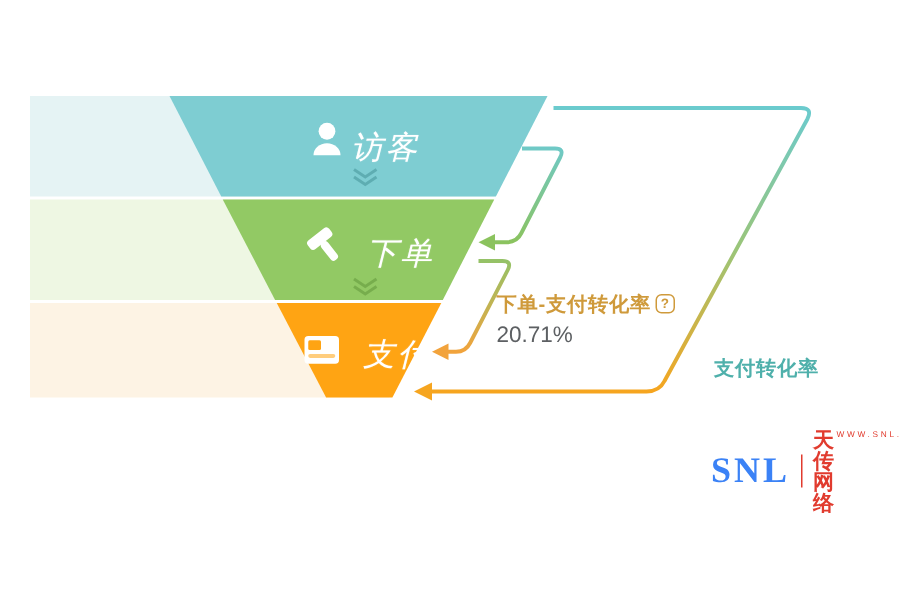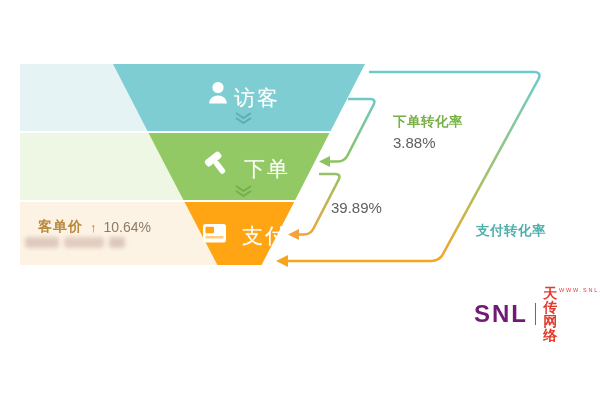--- a/index.html
+++ b/index.html
@@ -3,21 +3,21 @@
 <meta charset="utf-8">
 <style>
   * { margin:0; padding:0; box-sizing:border-box; }
   html,body { width:600px; height:405px; background:#fff; overflow:hidden;
               font-family:"Liberation Sans","DejaVu Sans",sans-serif; }
   .canvas { position:relative; width:600px; height:405px; background:#fff; }
   svg.scene { position:absolute; left:0; top:0; }
 
   
   .stage-row { position:absolute; display:flex; align-items:center; gap:7px;
-               color:#fff; font-size:21px; letter-spacing:2px; }
+               color:#fff; font-size:21px; letter-spacing:2px;font-style:italic; }
   .stage-row .cn { text-shadow:0 0 1px rgba(255,255,255,.4); }
 
   
   .ann { position:absolute; line-height:1.15; }
   .ann .ann-label { font-size:13.5px; font-weight:bold; letter-spacing:.5px; }
   .ann .ann-value { font-size:15px; color:#5d6063; margin-top:4px; }
   .ann-order  .ann-label { color:#79b148; }
   .ann-orderpay .ann-label { color:#cf9a3b; }
   .ann-pay    .ann-label { color:#4fb0ab; }
   .help-badge { display:inline-block; width:13px; height:13px; border:1.6px solid #cf9a3b;
@@ -30,21 +30,21 @@
   .kpi-label { font-size:14px; font-weight:bold; color:#b9893f; letter-spacing:1px; }
   .kpi-trend { font-size:13px; font-weight:bold; color:#e2574c; }
   .kpi-change { font-size:14px; color:#8d7c63; }
   .kpi-masked { position:absolute; left:-13px; top:19px; display:flex; gap:5px;
                 filter:blur(2.2px); opacity:.75; }
   .blob { height:11px; border-radius:3px; background:#d5bcb2; }
   .blob.b1{width:34px;} .blob.b2{width:40px; background:#d9c0b5;} .blob.b3{width:16px; background:#d2b9ae;}
 
   
   .logo { position:absolute; left:474px; top:286px; display:flex; align-items:center; gap:7px; }
-  .logo-brand { font-size:24px; font-weight:800; color:#701a75; letter-spacing:2px; }
+  .logo-brand { font-size:24px; font-weight:800; color:#3b82f6; letter-spacing:2px;font-family:Liberation Serif, serif; }
   .logo-divider { width:2px; height:22px; background:#e13b2e; }
   .logo-col { display:flex; line-height:1; }
   .logo-company { font-size:14px; font-weight:bold; color:#e13b2e; letter-spacing:1px; }
   .logo-tagline { font-size:5.5px; color:#e13b2e; letter-spacing:1.8px; margin-top:2px; }
 </style>
 </head>
 <body>
 
 <div class="canvas">
 
@@ -113,45 +113,30 @@
   <div class="stage-row" style="left:234px; top:84px;">
     <span class="cn">访客</span>
   </div>
   <div class="stage-row" style="left:244px; top:155px;">
     <span class="cn">下单</span>
   </div>
   <div class="stage-row" style="left:242px; top:222px;">
     <span class="cn">支付</span>
   </div>
 
-  <div class="ann ann-order" style="left:393px; top:114px;">
-    <div class="ann-label">下单转化率</div>
-    <div class="ann-value">3.88%</div>
+
+  <div class="ann ann-orderpay" style="left:331px; top:195px;">
+    <div class="ann-label"><span>下单-支付转化率</span><span class="help-badge">?</span></div>
+    <div class="ann-value">20.71%</div>
   </div>
 
-  <div class="ann ann-orderpay" style="left:331px; top:195px;">
-    <div class="ann-value">39.89%</div>
-  </div>
-
-  <div class="ann ann-pay" style="left:476px; top:224px;font-family:Liberation Mono, monospace;">
+  <div class="ann ann-pay" style="left:476px; top:238px;">
     <div class="ann-label">支付转化率</div>
   </div>
 
-  <div class="kpi">
-    <div class="kpi-line">
-      <span class="kpi-label">客单价</span>
-      <span class="kpi-trend">↑</span>
-      <span class="kpi-change">10.64%</span>
-    </div>
-    <div class="kpi-masked">
-      <span class="blob b1"></span>
-        <span class="blob b2"></span>
-        <span class="blob b3"></span>
-    </div>
-  </div>
 
   <div class="logo">
     <span class="logo-brand">SNL</span>
     <span class="logo-divider"></span>
     <span class="logo-col">
       <span class="logo-company">天传网络</span>
       <span class="logo-tagline">WWW.SNL.CN</span>
     </span>
   </div>
 

